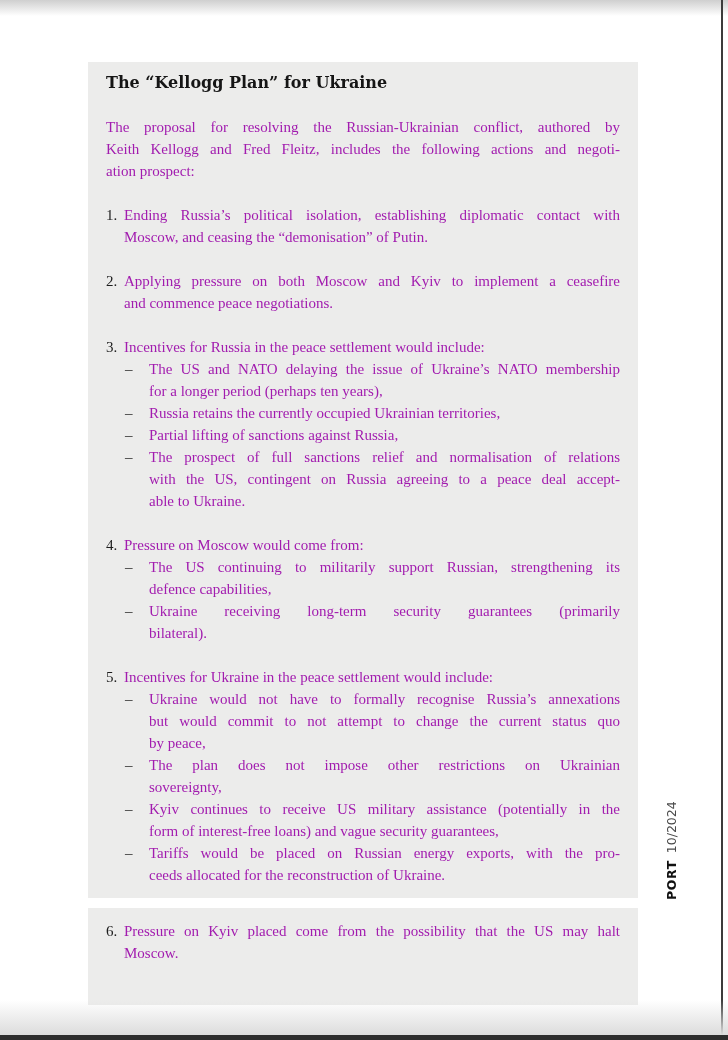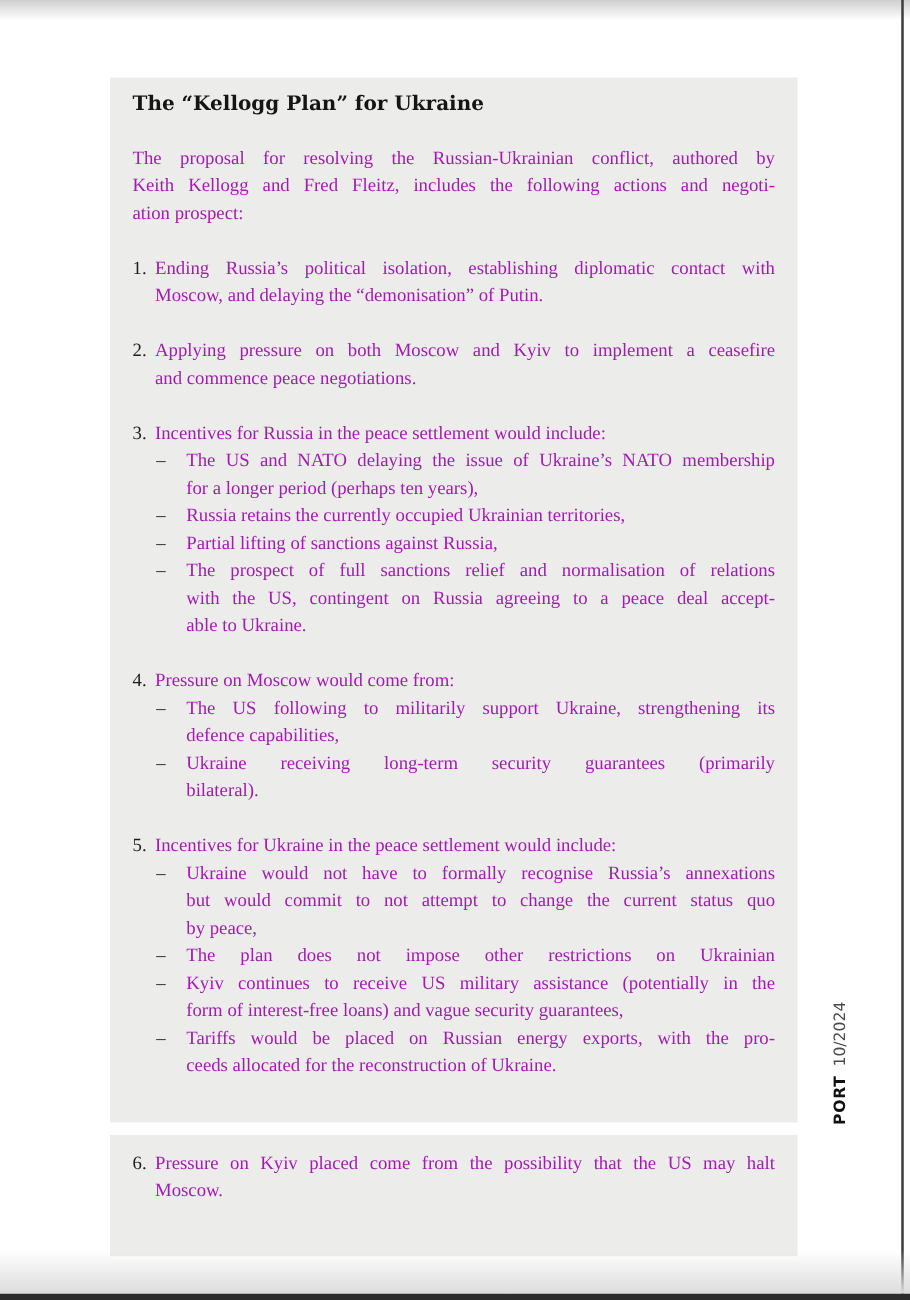--- a/index.html
+++ b/index.html
@@ -53,21 +53,21 @@
     <div class="para" id="intro">
         <div class="line j">The proposal for resolving the Russian-Ukrainian conflict, authored by</div>
         <div class="line j">Keith Kellogg and Fred Fleitz, includes the following actions and negoti-</div>
         <div class="line">ation prospect:</div>
       </div>
     <div class="items" id="items-main">
         <div class="item">
           <div class="item-num">1.</div>
           <div class="item-body">
             <div class="line j">Ending Russia’s political isolation, establishing diplomatic contact with</div>
-            <div class="line">Moscow, and delaying the “demonisation” of Putin.</div>
+            <div class="line">Moscow, and ceasing the “demonisation” of Putin.</div>
           </div>
         </div>
         <div class="item">
           <div class="item-num">2.</div>
           <div class="item-body">
             <div class="line j">Applying pressure on both Moscow and Kyiv to implement a ceasefire</div>
             <div class="line">and commence peace negotiations.</div>
           </div>
         </div>
         <div class="item">
@@ -103,21 +103,21 @@
             </div>
           </div>
         </div>
         <div class="item">
           <div class="item-num">4.</div>
           <div class="item-body">
             <div class="line">Pressure on Moscow would come from:</div>
             <div class="bullet">
               <div class="dash">–</div>
               <div class="bullet-body">
-                <div class="line j">The US following to militarily support Ukraine, strengthening its</div>
+                <div class="line j">The US continuing to militarily support Russian, strengthening its</div>
                 <div class="line">defence capabilities,</div>
               </div>
             </div>
             <div class="bullet">
               <div class="dash">–</div>
               <div class="bullet-body">
                 <div class="line j">Ukraine receiving long-term security guarantees (primarily</div>
                 <div class="line">bilateral).</div>
               </div>
             </div>
@@ -132,20 +132,21 @@
               <div class="bullet-body">
                 <div class="line j">Ukraine would not have to formally recognise Russia’s annexations</div>
                 <div class="line j">but would commit to not attempt to change the current status quo</div>
                 <div class="line">by peace,</div>
               </div>
             </div>
             <div class="bullet">
               <div class="dash">–</div>
               <div class="bullet-body">
                 <div class="line j">The plan does not impose other restrictions on Ukrainian</div>
+                <div class="line">sovereignty,</div>
               </div>
             </div>
             <div class="bullet">
               <div class="dash">–</div>
               <div class="bullet-body">
                 <div class="line j">Kyiv continues to receive US military assistance (potentially in the</div>
                 <div class="line">form of interest-free loans) and vague security guarantees,</div>
               </div>
             </div>
             <div class="bullet">

